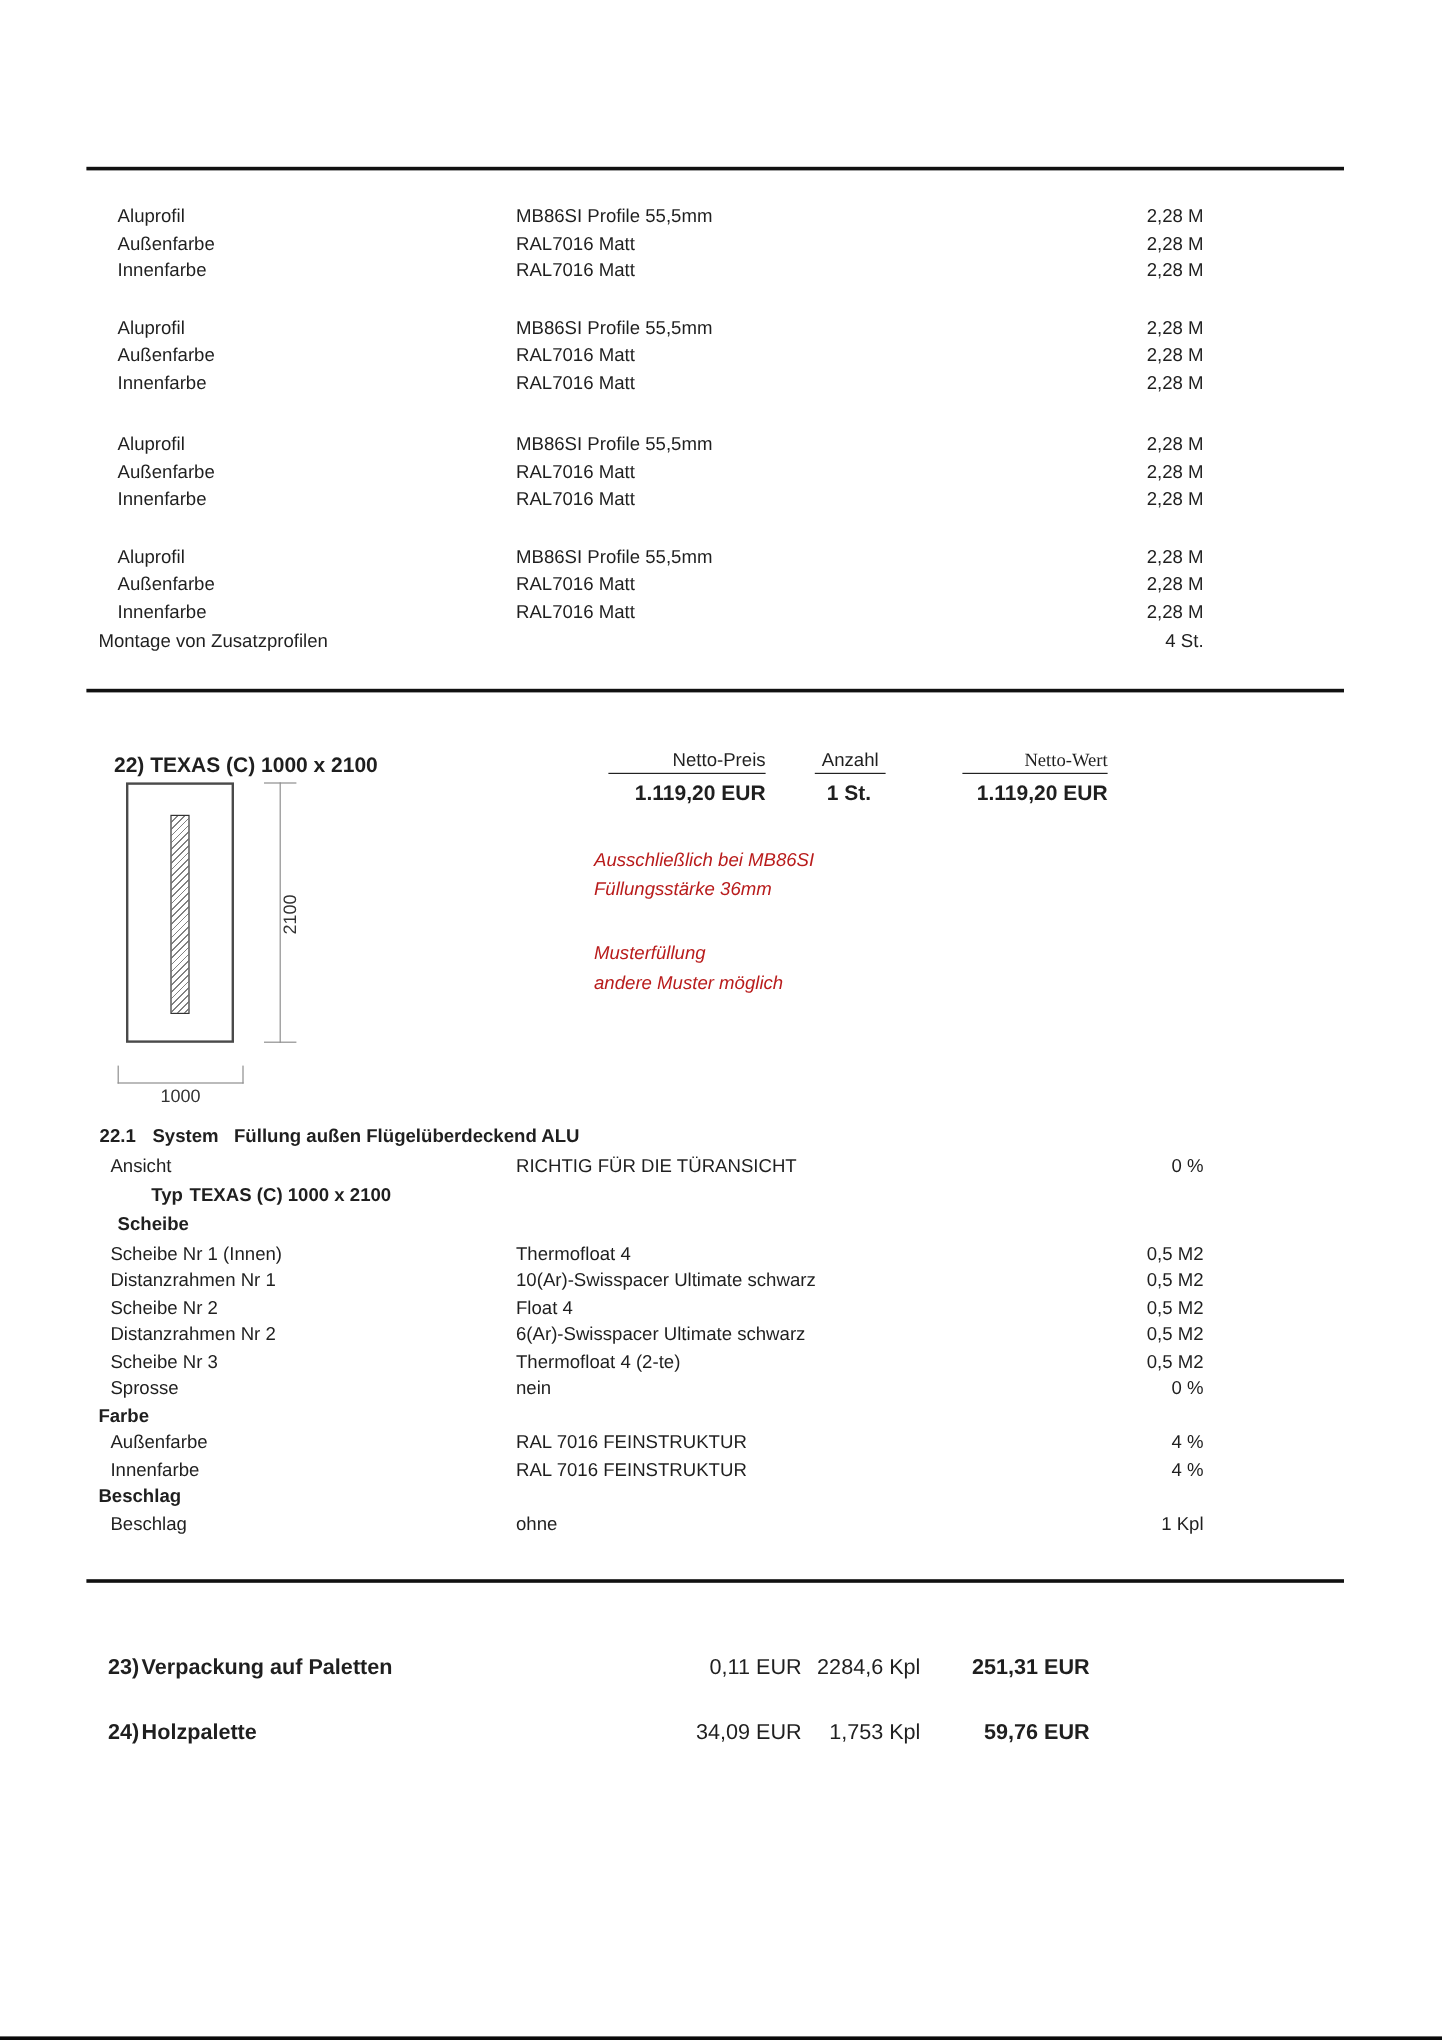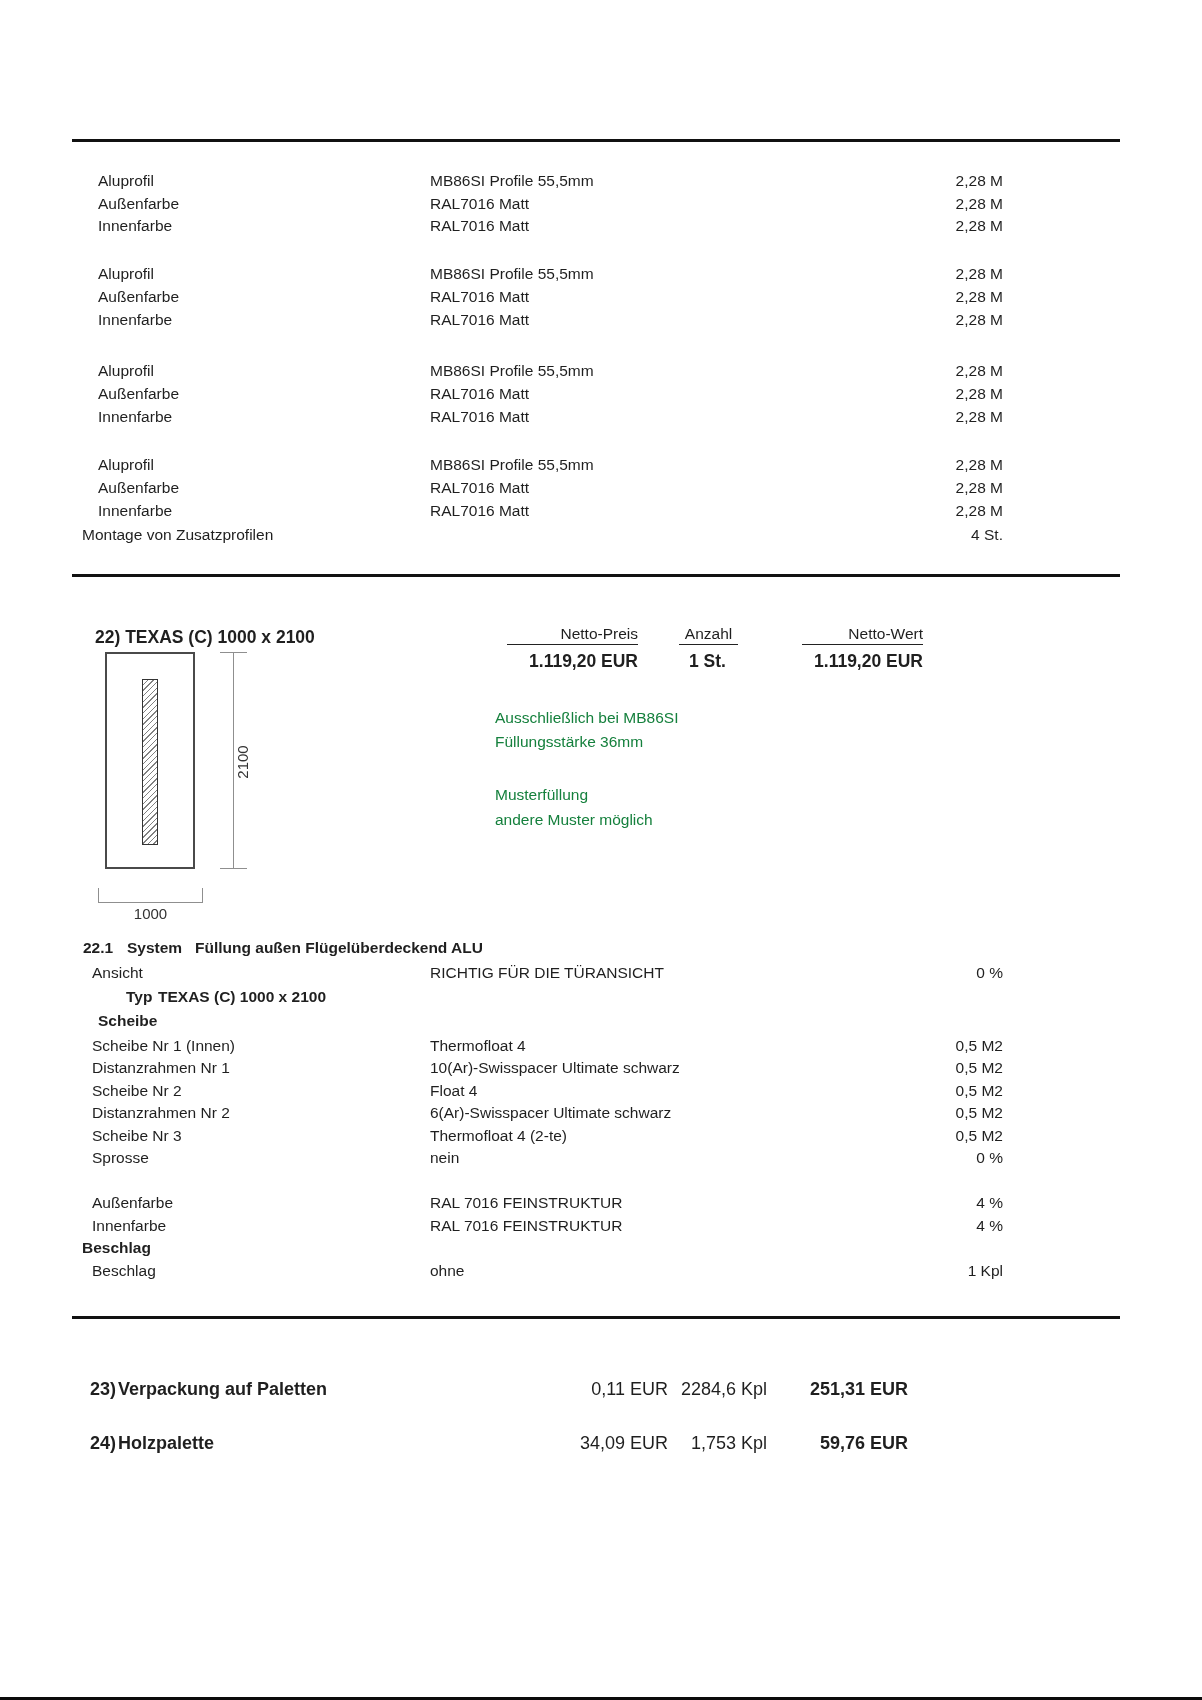--- a/index.html
+++ b/index.html
@@ -4,34 +4,34 @@
 <style>
   html,body{margin:0;padding:0;background:#ffffff;}
   .page{
     position:relative;width:1202px;height:1700px;background:#ffffff;overflow:hidden;
     font-family:"Liberation Sans","DejaVu Sans",sans-serif;color:#1f1f1f;
   }
   .abs{position:absolute;white-space:nowrap;}
   .row{position:absolute;left:0;width:1202px;height:22px;}
   .t{font-size:15.5px;line-height:22px;color:#1f1f1f;}
   .b{font-weight:bold;}
-  .it{color:#15803d;}
+  .it{font-style:italic;color:#b91c1c;}
   
   .c-label{left:98px;}
   .c-label2{left:92px;}
   .c-ghead{left:82px;font-weight:bold;}
   .c-value{left:430px;}
   .c-qty{left:860px;width:143px;text-align:right;}
   
   .rule{position:absolute;left:72px;width:1048px;height:3px;background:#111111;}
   
   .ph{height:20px;line-height:19px;font-size:15.5px;border-bottom:1.5px solid #222;}
   .ph-np{left:507px;width:131px;text-align:right;}
   .ph-an{left:679px;width:59px;text-align:center;}
-  .ph-nw{left:802px;width:121px;text-align:right;}
+  .ph-nw{left:802px;width:121px;text-align:right;font-family:Liberation Serif, serif;}
   .pv{font-size:17.5px;font-weight:bold;line-height:24px;}
   .pv-np{left:480px;width:158px;text-align:right;}
   .pv-an{left:680px;width:55px;text-align:center;}
   .pv-nw{left:770px;width:153px;text-align:right;}
   
   .i-num{left:90px;font-weight:bold;}
   .i-label{left:118px;font-weight:bold;}
   .i-price{left:500px;width:168px;text-align:right;}
   .i-qty{left:670px;width:97px;text-align:right;}
   .i-total{left:770px;width:138px;text-align:right;font-weight:bold;}
@@ -191,20 +191,23 @@
     <span class="abs t c-label2">Scheibe Nr 3</span>
     <span class="abs t c-value">Thermofloat 4 (2-te)</span>
     <span class="abs t c-qty">0,5 M2</span>
   </div>
   <div class="row" style="top:1147px;">
     <span class="abs t c-label2">Sprosse</span>
     <span class="abs t c-value">nein</span>
     <span class="abs t c-qty">0 %</span>
   </div>
 
+  <div class="row" style="top:1170px;">
+    <span class="abs t c-ghead">Farbe</span>
+  </div>
   <div class="row" style="top:1192px;">
     <span class="abs t c-label2">Außenfarbe</span>
     <span class="abs t c-value">RAL 7016 FEINSTRUKTUR</span>
     <span class="abs t c-qty">4 %</span>
   </div>
   <div class="row" style="top:1215px;">
     <span class="abs t c-label2">Innenfarbe</span>
     <span class="abs t c-value">RAL 7016 FEINSTRUKTUR</span>
     <span class="abs t c-qty">4 %</span>
   </div>

